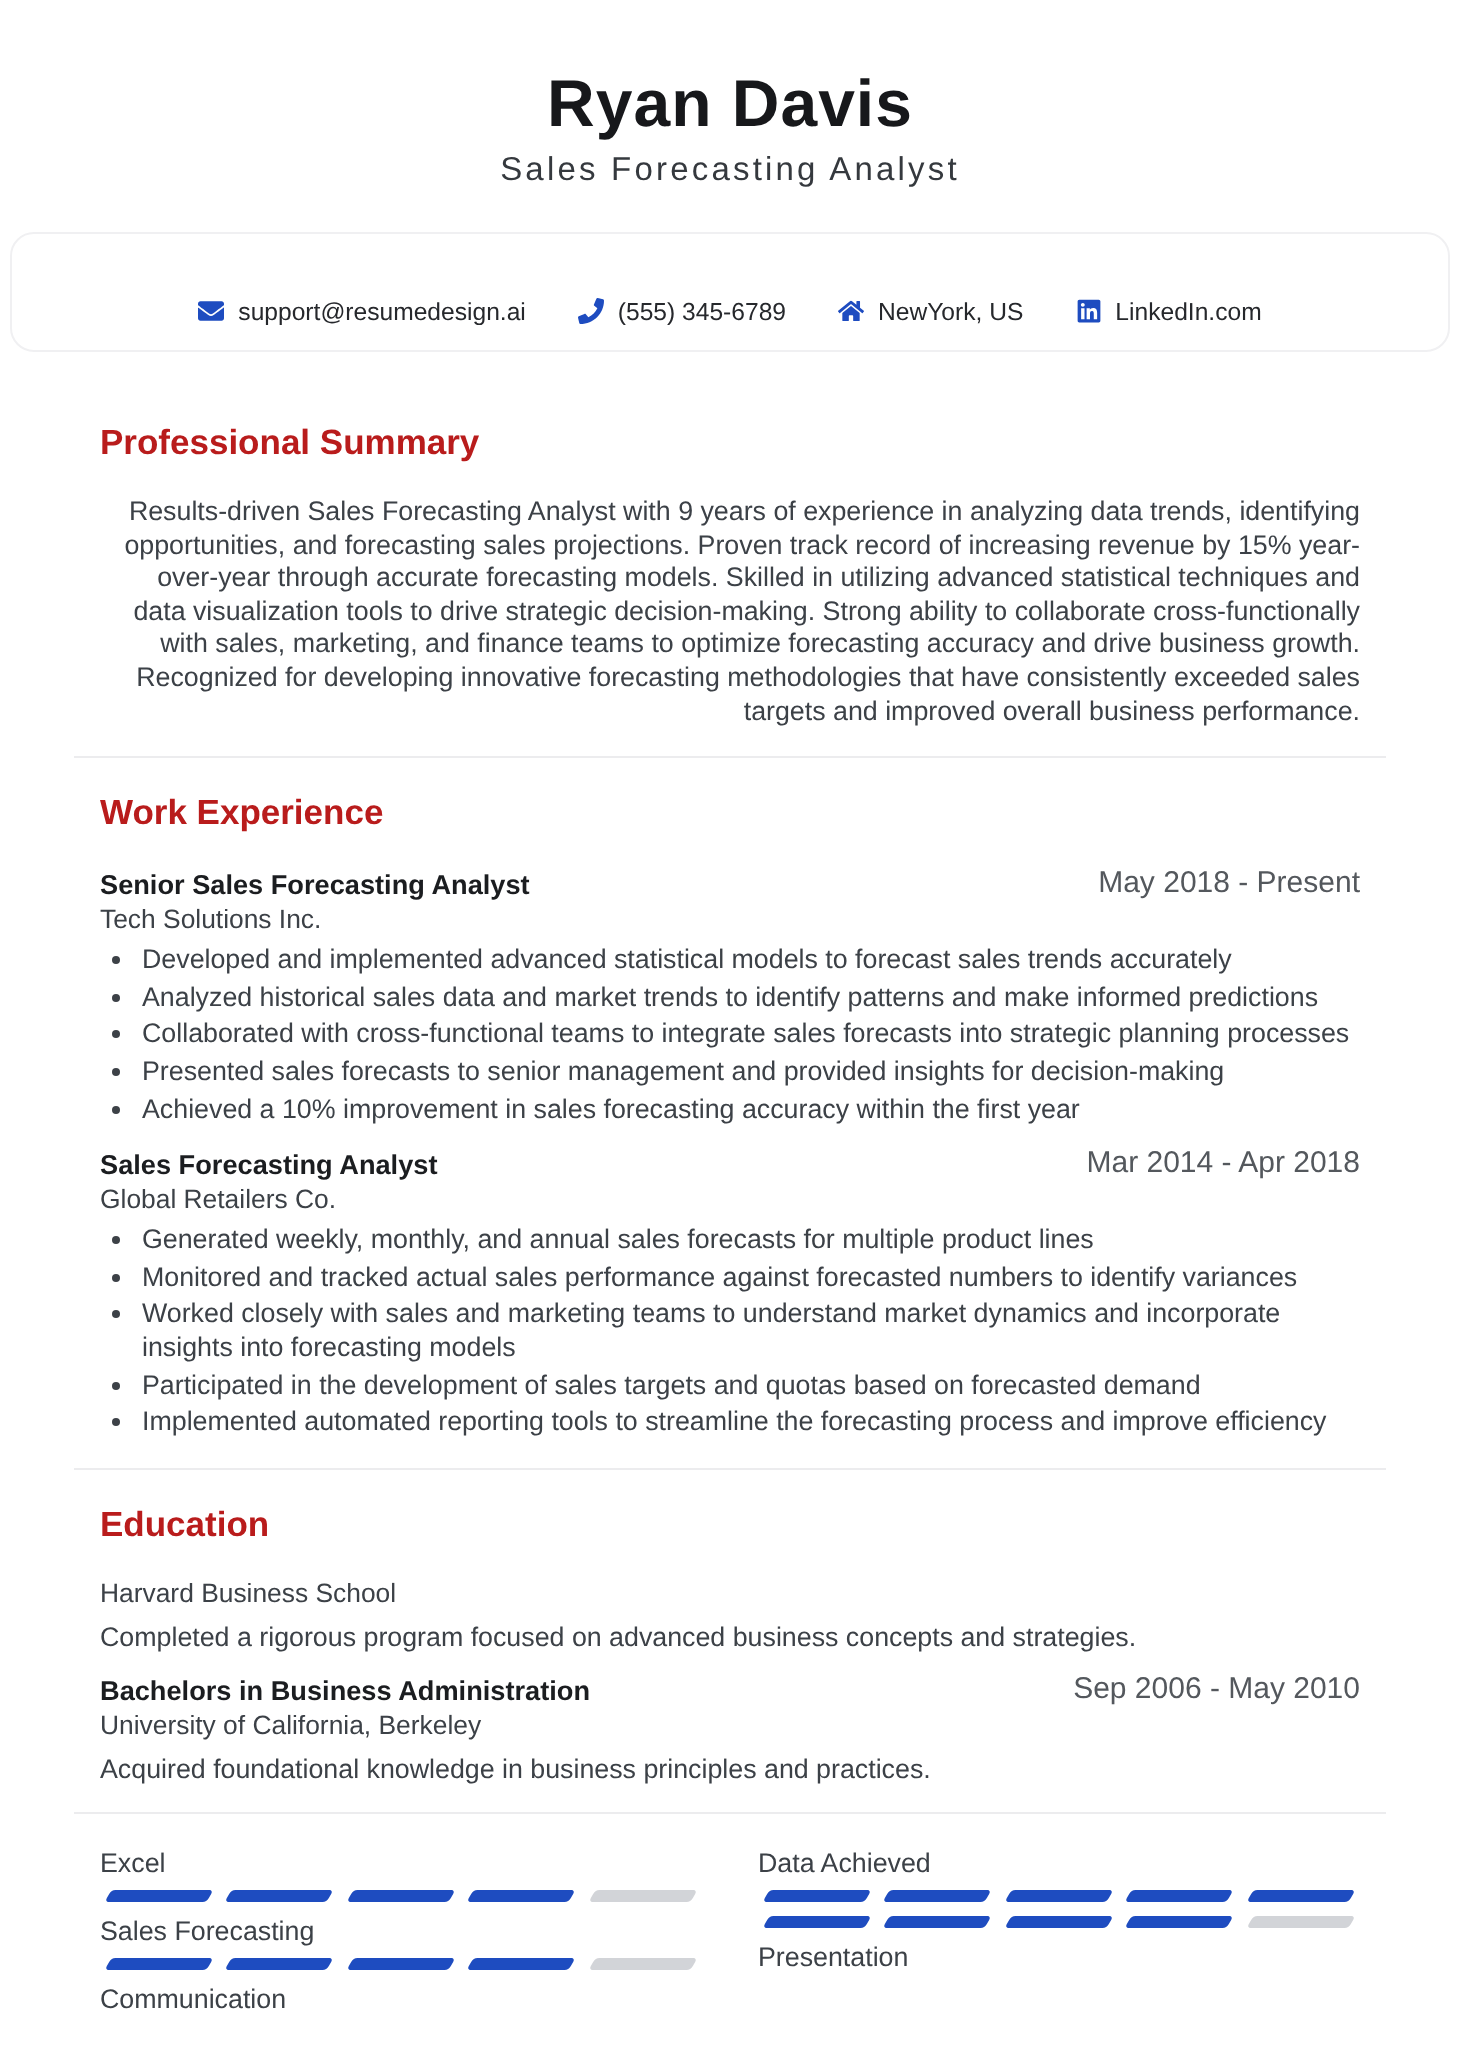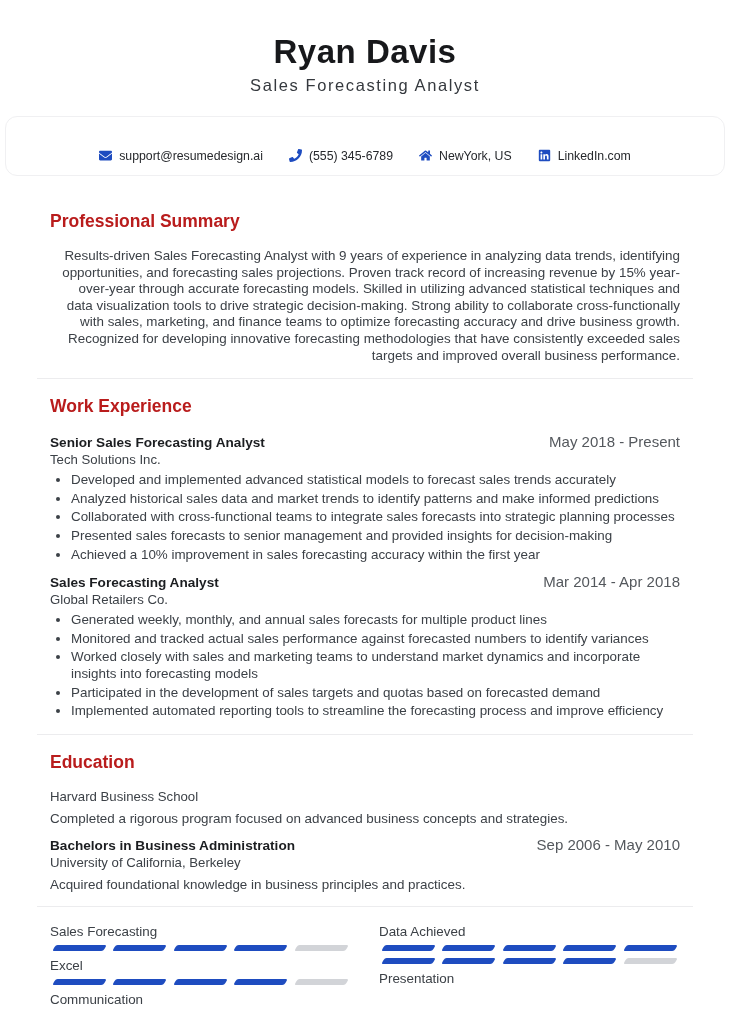--- a/index.html
+++ b/index.html
@@ -159,31 +159,31 @@
       </div>
     </section>
 
     <hr class="divider">
 
     <section class="section">
       <div class="skills-grid">
 
         <div class="skills-col">
           <div class="skill">
+            <div class="skill-label">Excel</div>
+            <div class="skill-bar">
+                <span class="seg fill"></span>
+                <span class="seg fill"></span>
+                <span class="seg fill"></span>
+                <span class="seg fill"></span>
+                <span class="seg"></span>
+              </div>
+          </div>
+          <div class="skill">
             <div class="skill-label">Sales Forecasting</div>
-            <div class="skill-bar">
-                <span class="seg fill"></span>
-                <span class="seg fill"></span>
-                <span class="seg fill"></span>
-                <span class="seg fill"></span>
-                <span class="seg"></span>
-              </div>
-          </div>
-          <div class="skill">
-            <div class="skill-label">Excel</div>
             <div class="skill-bar">
                 <span class="seg fill"></span>
                 <span class="seg fill"></span>
                 <span class="seg fill"></span>
                 <span class="seg fill"></span>
                 <span class="seg"></span>
               </div>
           </div>
           <div class="skill">
             <div class="skill-label">Communication</div>

